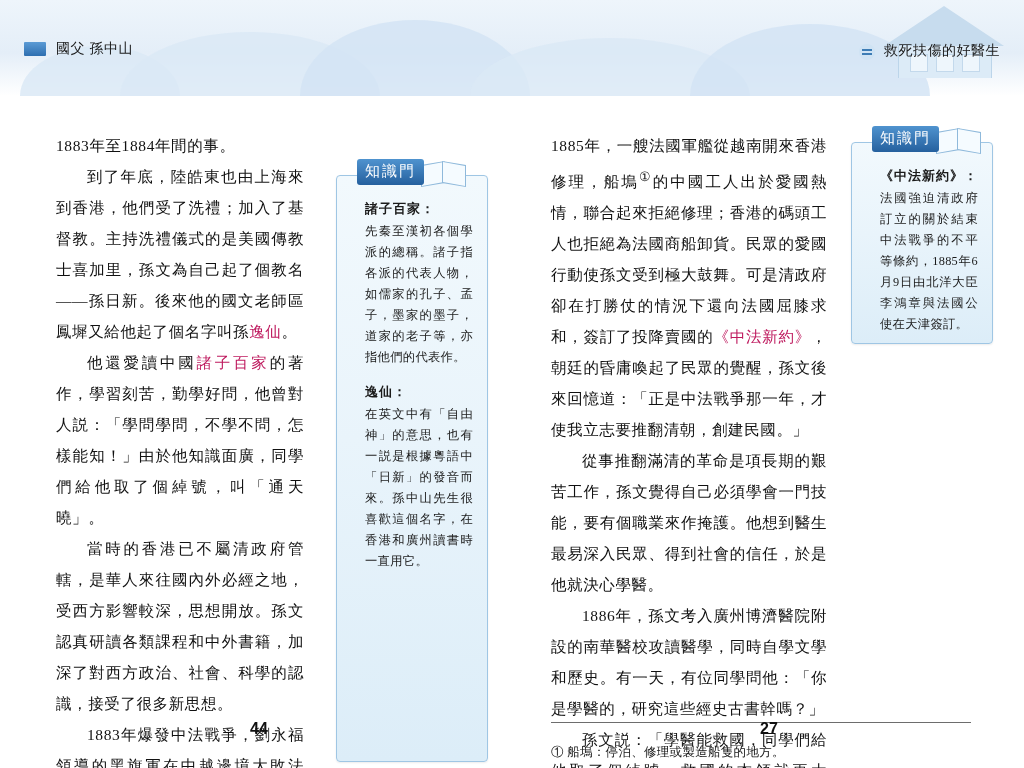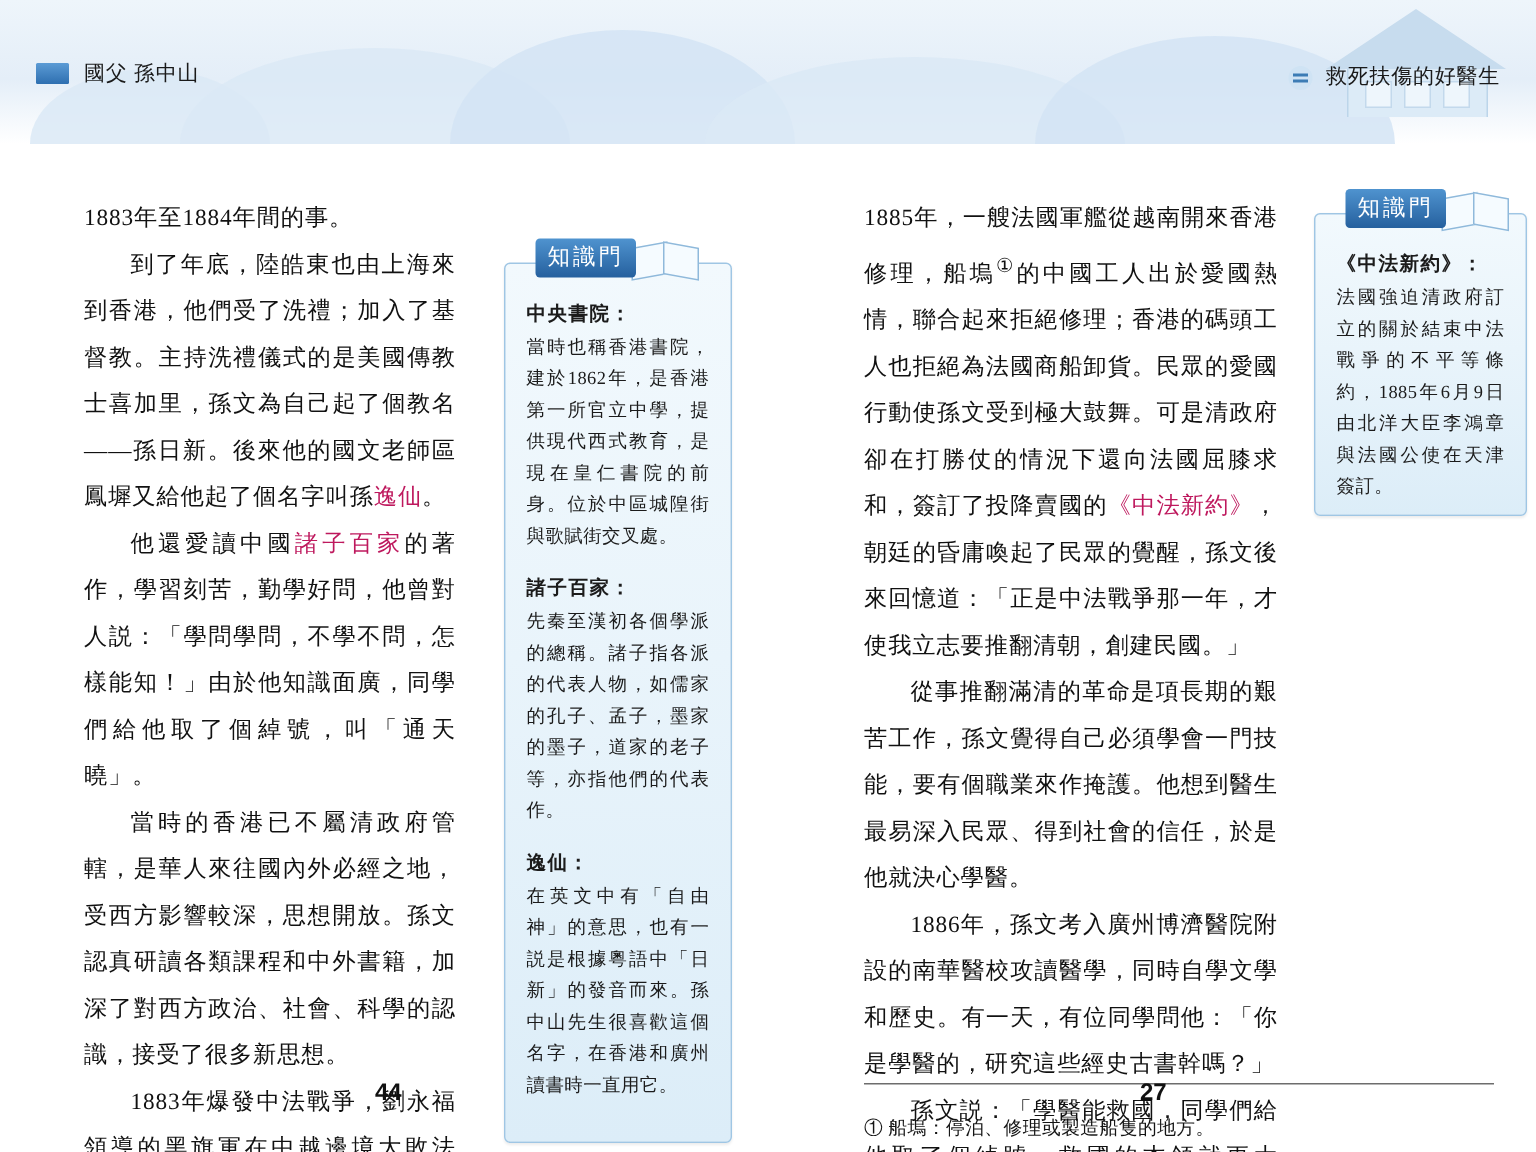--- a/index.html
+++ b/index.html
@@ -110,21 +110,21 @@
 
   
   .page {
     position: absolute;
     top: 90px;
     width: 444px;
     height: 620px;
     margin-top: 40px;
   }
   .page-left  { left: 56px; }
-  .page-right { left: 576px; }
+  .page-right { left: 551px; }
 
   .spine {
     position: absolute;
     left: 511px; top: 20px;
     width: 1px; height: 728px;
     background: transparent;
   }
 
   
   .col-text {
@@ -207,21 +207,21 @@
     top: 6px;
     width: 22px; height: 20px;
     background: #f5fbff;
     border: 1px solid #8fb9db;
     transform: skewY(-10deg);
   }
   .kbadge .book .pg.l { left: 1px; }
   .kbadge .book .pg.r { left: 22px; transform: skewY(10deg); }
 
   .kbox-inner {
-    padding: 22px 14px 10px 14px;
+    padding: 22px 14px 10px 28px;
     font-size: 12.3px;
     line-height: 21px;
     color: #1b1b1b;
     text-align: justify;
     letter-spacing: .3px;
   }
   .kbox-inner h4 {
     margin: 0 0 2px 0;
     font-size: 13px;
     font-weight: bold;
@@ -302,24 +302,20 @@
   <div class="kbox kbox-left">
     <div class="kbadge">
       <span class="tag">知識門</span>
       <span class="book">
         <span class="pg l"></span>
         <span class="pg r"></span>
       </span>
     </div>
     <div class="kbox-inner">
       <div class="entry">
-        <h4>中央書院：</h4>
-        <p>當時也稱香港書院，建於1862年，是香港第一所官立中學，提供現代西式教育，是現在皇仁書院的前身。位於中區城隍街與歌賦街交叉處。</p>
-      </div>
-      <div class="entry">
         <h4>諸子百家：</h4>
         <p>先秦至漢初各個學派的總稱。諸子指各派的代表人物，如儒家的孔子、孟子，墨家的墨子，道家的老子等，亦指他們的代表作。</p>
       </div>
       <div class="entry">
         <h4>逸仙：</h4>
         <p>在英文中有「自由神」的意思，也有一説是根據粵語中「日新」的發音而來。孫中山先生很喜歡這個名字，在香港和廣州讀書時一直用它。</p>
       </div>
     </div>
   </div>
 </div>

